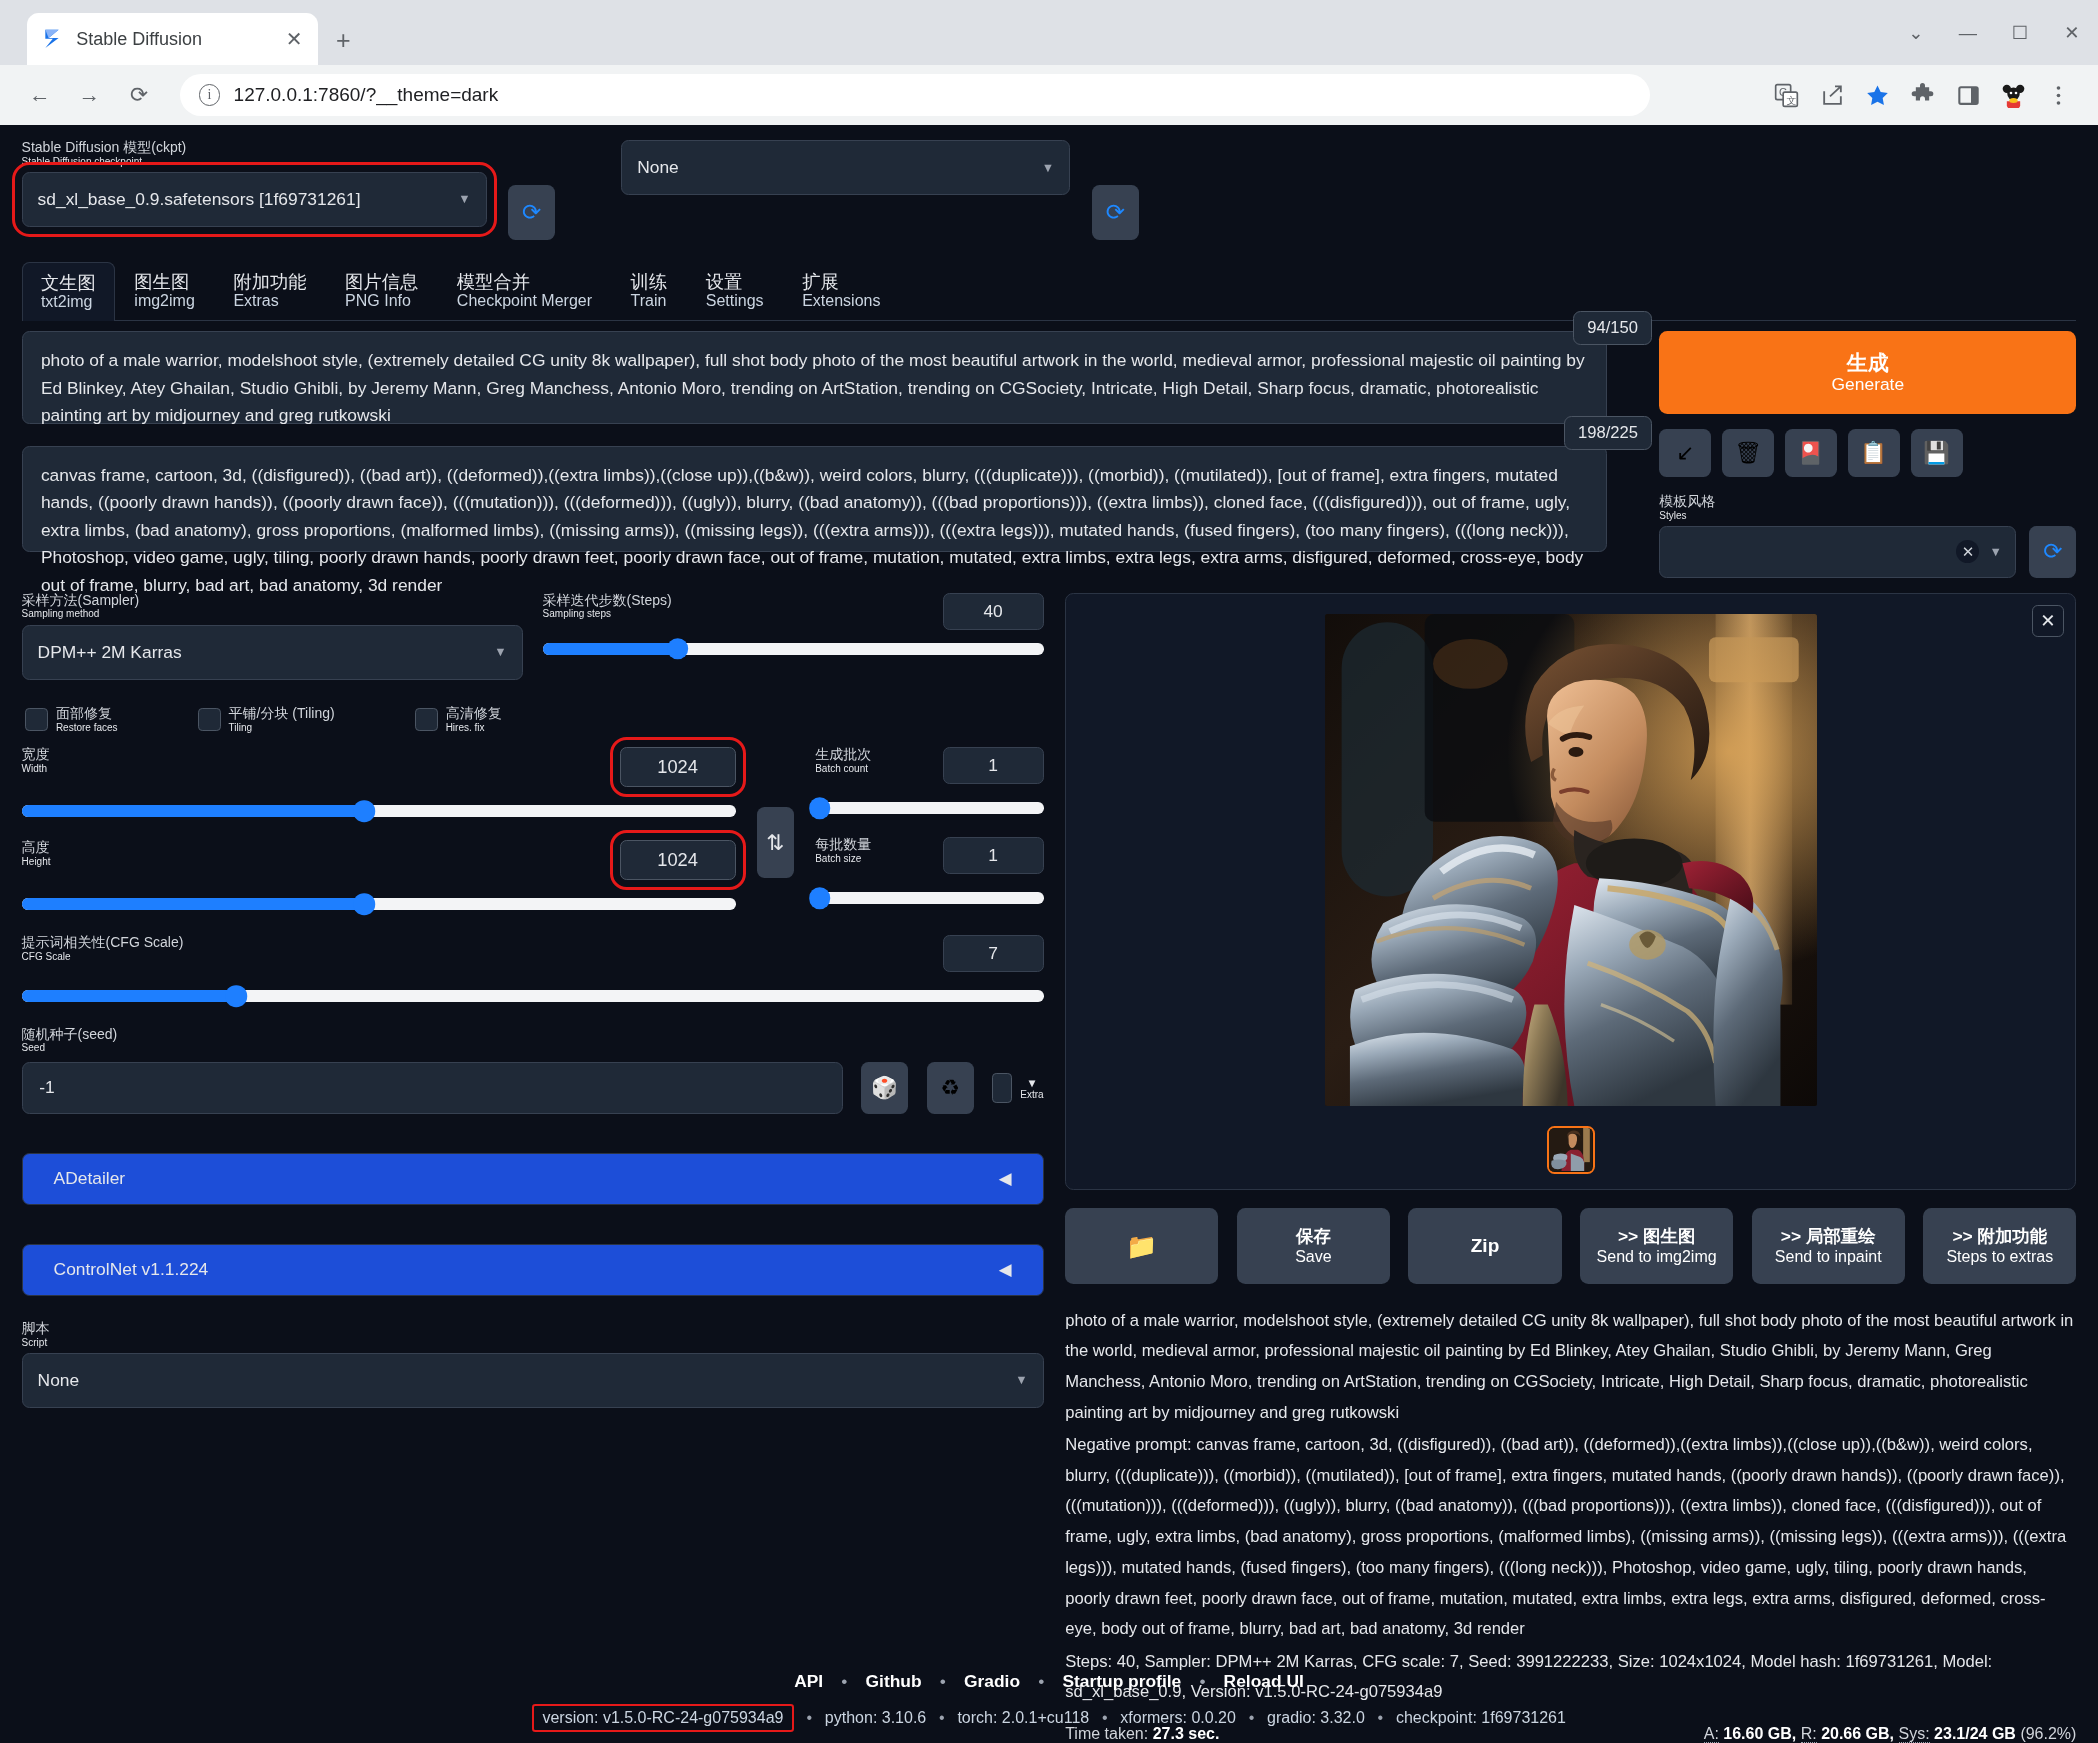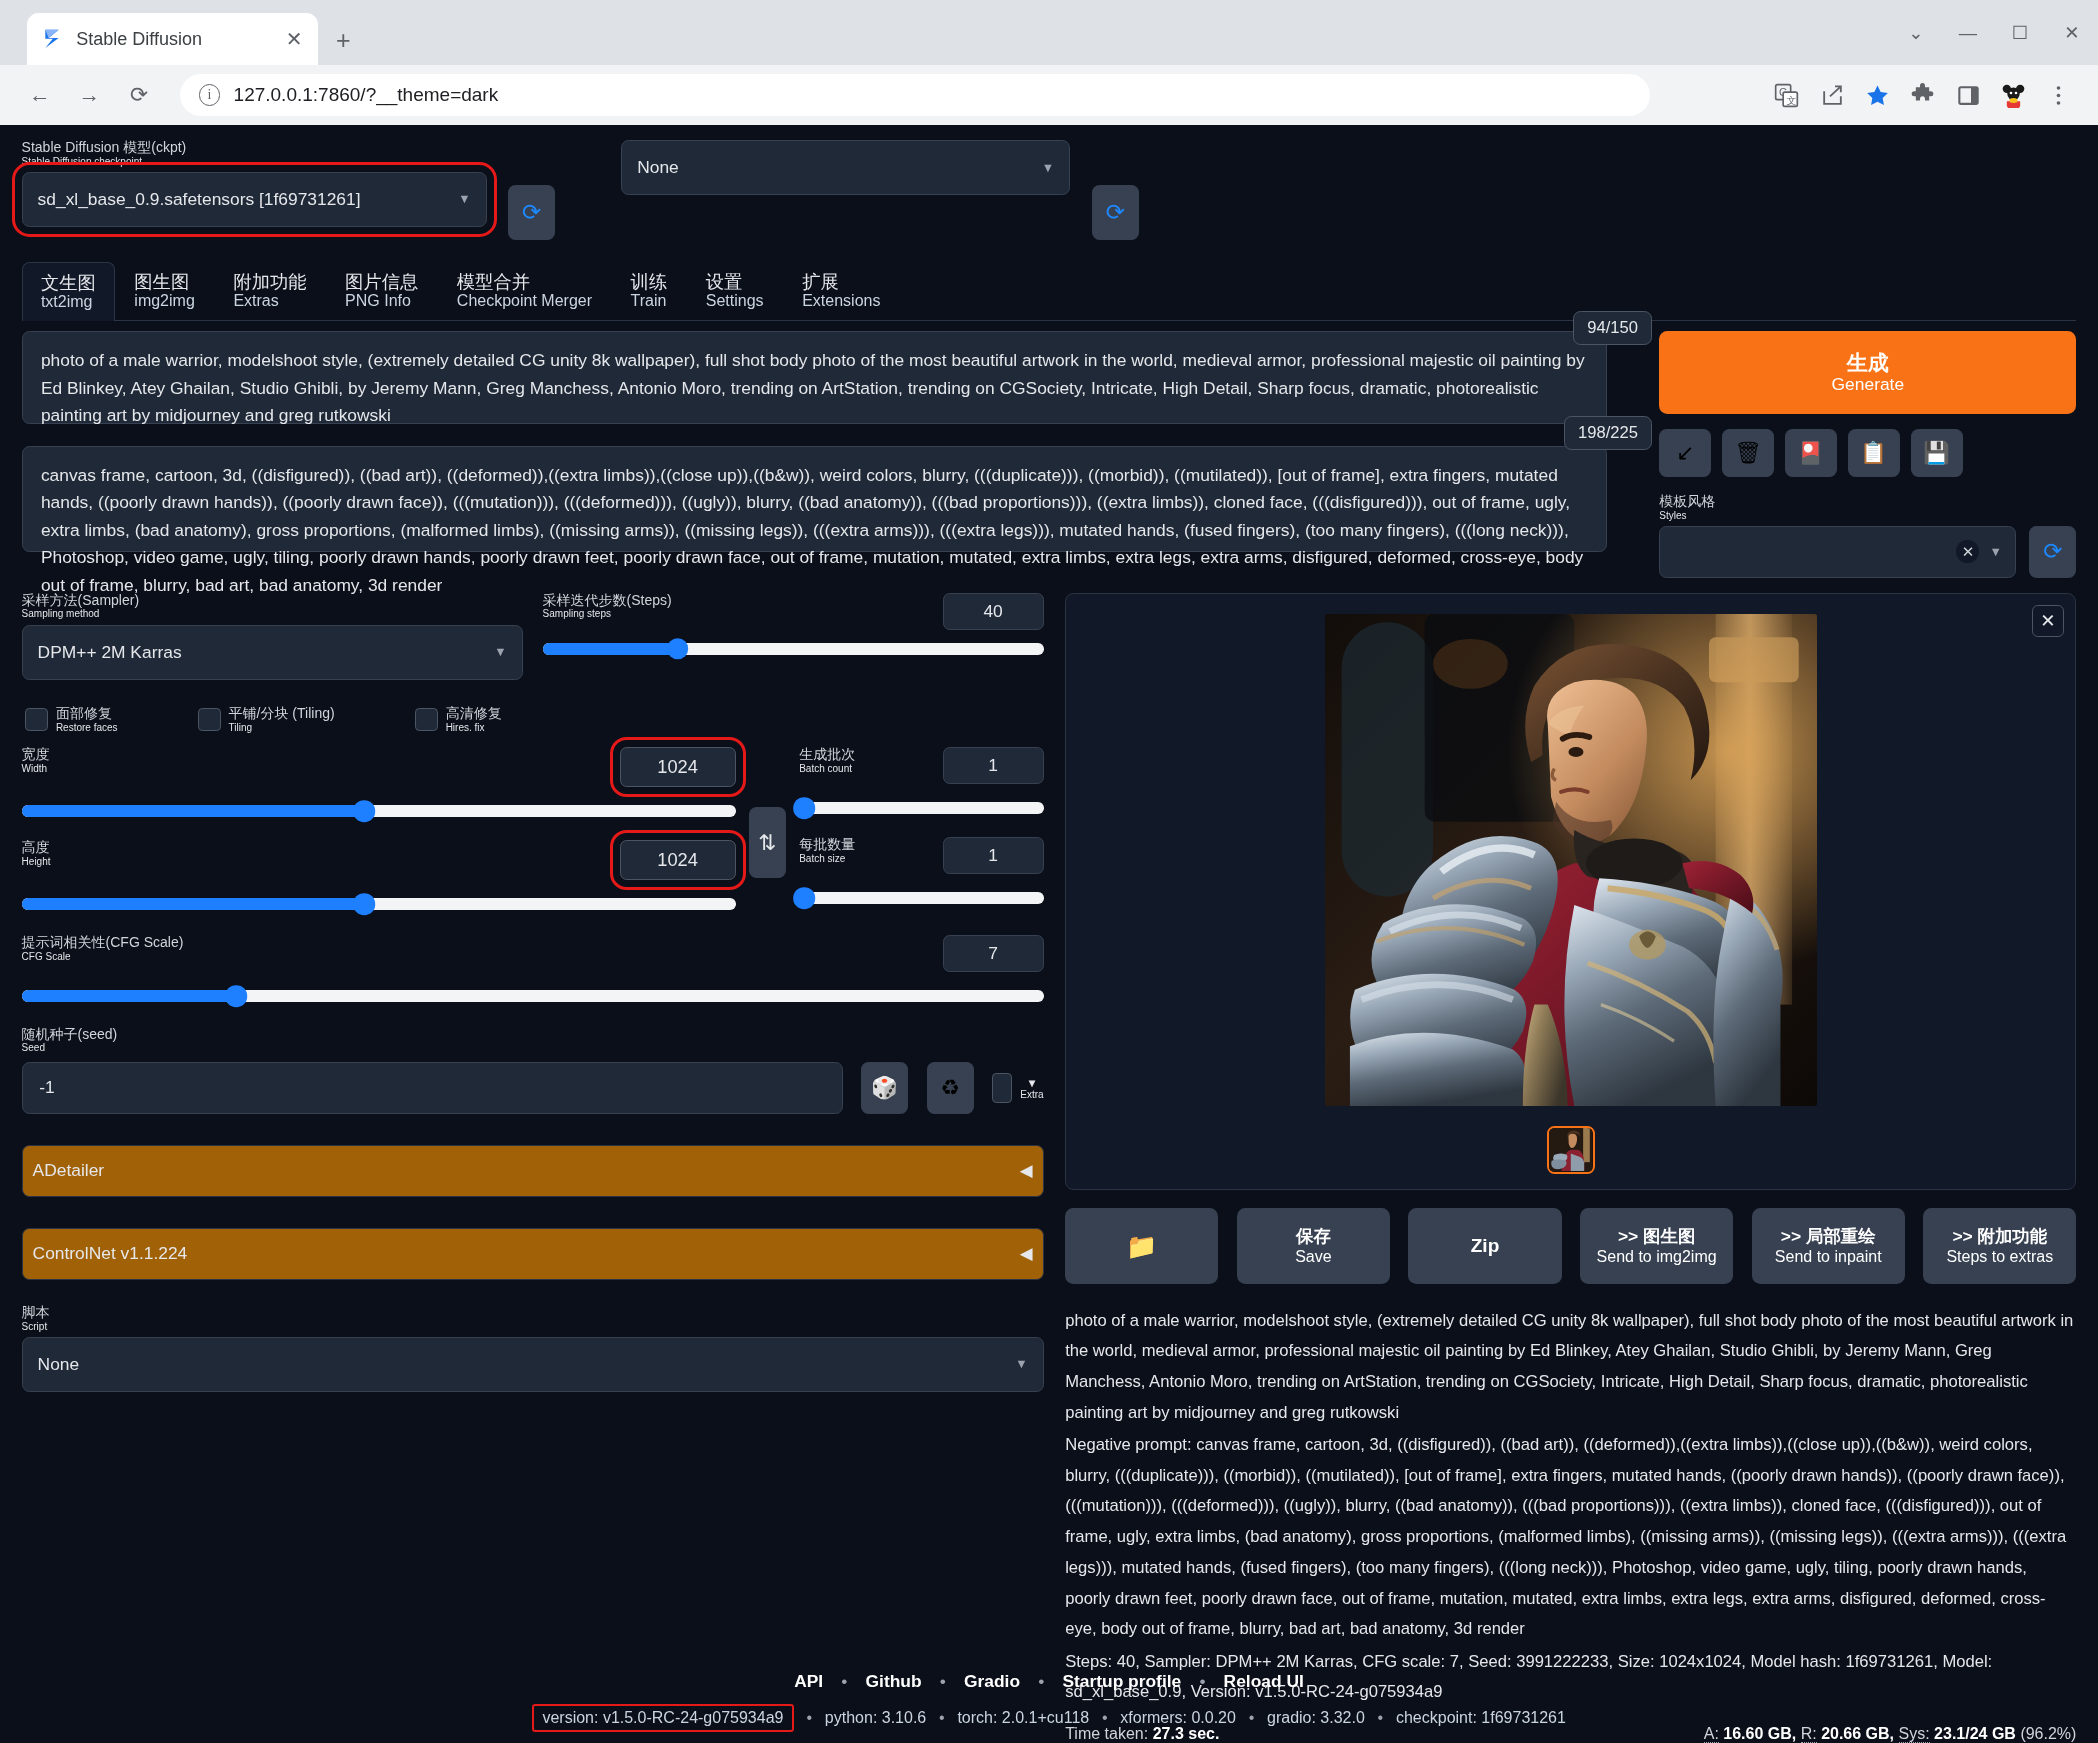--- a/index.html
+++ b/index.html
@@ -191,21 +191,21 @@
     width: 21.6px; height: 21.6px; background: #1e7fff; border-radius: 50%;
   }
 
   .checkbox-row { display: flex; gap: 80px; margin: 26.6px 0 8.3px 3.3px; }
   .cb-item { display: flex; align-items: center; gap: 8px; }
   .cb {
     width: 23px; height: 23px; background: #1f2937;
     border: 0.8px solid #4b5563; border-radius: 4.2px; cursor: pointer;
   }
 
-  .wh-block { display: flex; align-items: flex-start; gap: 0; margin-top: 14px; }
+  .wh-block { display: flex; align-items: flex-start; gap: 8px; margin-top: 14px; }
   .wh-left { width: 714px; }
   .swap-btn {
     width: 37px; height: 71px; background: #374151; border-radius: 7.5px;
     display: flex; align-items: center; justify-content: center;
     color: #e5e7eb; font-size: 21.6px; cursor: pointer;
     margin: 60px 13.3px 0 13.3px; flex: 0 0 37px;
   }
   .wh-right { flex: 1; }
   .valbox-hl {
     min-width: 116px; height: 40px; background: #1f2937;
@@ -222,24 +222,24 @@
   }
   .icon-btn {
     width: 47px; height: 52px; background: #374151; border-radius: 7.5px;
     display: flex; align-items: center; justify-content: center;
     cursor: pointer; font-size: 21.6px;
   }
   .extra-wrap { display: flex; align-items: center; gap: 8.3px; }
   .extra-stack { display: flex; flex-direction: column; align-items: center; }
 
   .accordion {
-    height: 52px; background: #a16207; border: 0.8px solid #2b3444;
+    height: 52px; background: #1d4ed8; border: 0.8px solid #2b3444;
     border-radius: 7.5px; display: flex; align-items: center;
-    padding: 0 10px; color: #e5e7eb; font-size: 17.4px;
-    margin-top: 31px; cursor: pointer;
+    padding: 0 31px; color: #e5e7eb; font-size: 17.4px;
+    margin-top: 39px; cursor: pointer;
   }
   .accordion .arrow { margin-left: auto; font-size: 16.6px; }
 
   
   .img-panel {
     background: #111827; border: 0.8px solid #2b3444; border-radius: 8.3px;
     min-height: 582px; position: relative; padding: 15px;
     display: flex; flex-direction: column; align-items: center;
   }
   .panel-close {

